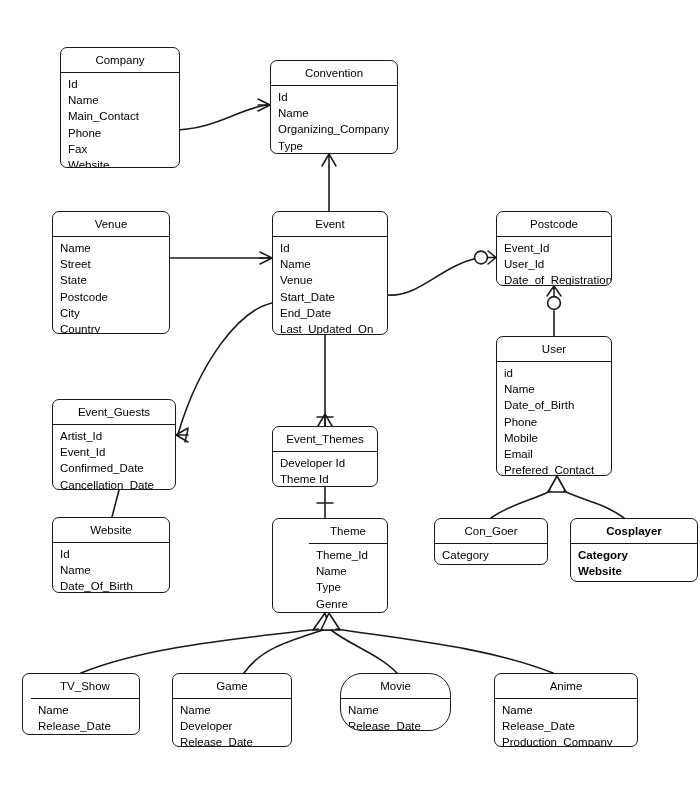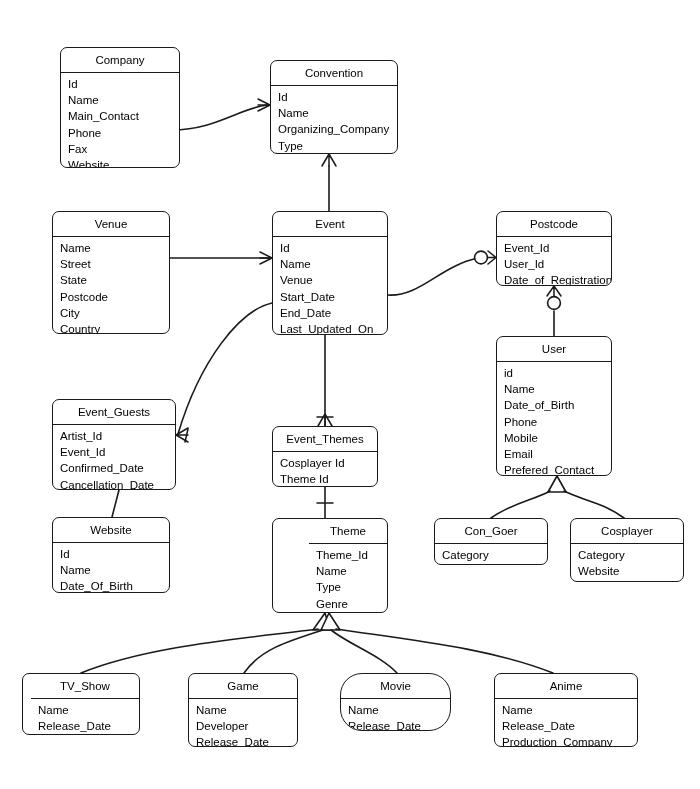--- a/index.html
+++ b/index.html
@@ -209,21 +209,21 @@
           <div class="attr">Artist_Id</div>
           <div class="attr">Event_Id</div>
           <div class="attr">Confirmed_Date</div>
           <div class="attr">Cancellation_Date</div>
         </div>
       </div>
       <div class="entity" style="left: 272px; top: 426px; width: 106px; height: 61px;">
         <div class="entity-title">Event_Themes</div>
         <div class="entity-divider"></div>
         <div class="attr-list">
-          <div class="attr">Cosplayer Id</div>
+          <div class="attr">Developer Id</div>
           <div class="attr">Theme Id</div>
         </div>
       </div>
       <div class="entity" style="left: 52px; top: 517px; width: 118px; height: 76px;">
         <div class="entity-title">Website</div>
         <div class="entity-divider"></div>
         <div class="attr-list">
           <div class="attr">Id</div>
           <div class="attr">Name</div>
           <div class="attr">Date_Of_Birth</div>
@@ -239,38 +239,38 @@
           <div class="attr">Genre</div>
         </div>
       </div>
       <div class="entity" style="left: 434px; top: 518px; width: 114px; height: 47px;">
         <div class="entity-title">Con_Goer</div>
         <div class="entity-divider"></div>
         <div class="attr-list">
           <div class="attr">Category</div>
         </div>
       </div>
-      <div class="entity" style="left: 570px; top: 518px; width: 114px; height: 64px;">
+      <div class="entity" style="left: 570px; top: 518px; width: 128px; height: 64px; font-weight: bold;">
         <div class="entity-title">Cosplayer</div>
         <div class="entity-divider"></div>
         <div class="attr-list">
           <div class="attr">Category</div>
           <div class="attr">Website</div>
         </div>
       </div>
       <div class="entity" style="left: 22px; top: 673px; width: 118px; height: 62px; padding-left: 8px;">
         <div class="entity-title">TV_Show</div>
         <div class="entity-divider"></div>
         <div class="attr-list">
           <div class="attr">Name</div>
           <div class="attr">Release_Date</div>
           <div class="attr">Production_Company</div>
         </div>
       </div>
-      <div class="entity" style="left: 188px; top: 673px; width: 110px; height: 74px;">
+      <div class="entity" style="left: 172px; top: 673px; width: 120px; height: 74px;">
         <div class="entity-title">Game</div>
         <div class="entity-divider"></div>
         <div class="attr-list">
           <div class="attr">Name</div>
           <div class="attr">Developer</div>
           <div class="attr">Release_Date</div>
         </div>
       </div>
       <div class="entity" style="left: 340px; top: 673px; width: 111px; height: 58px; border-radius: 22px;">
         <div class="entity-title">Movie</div>

